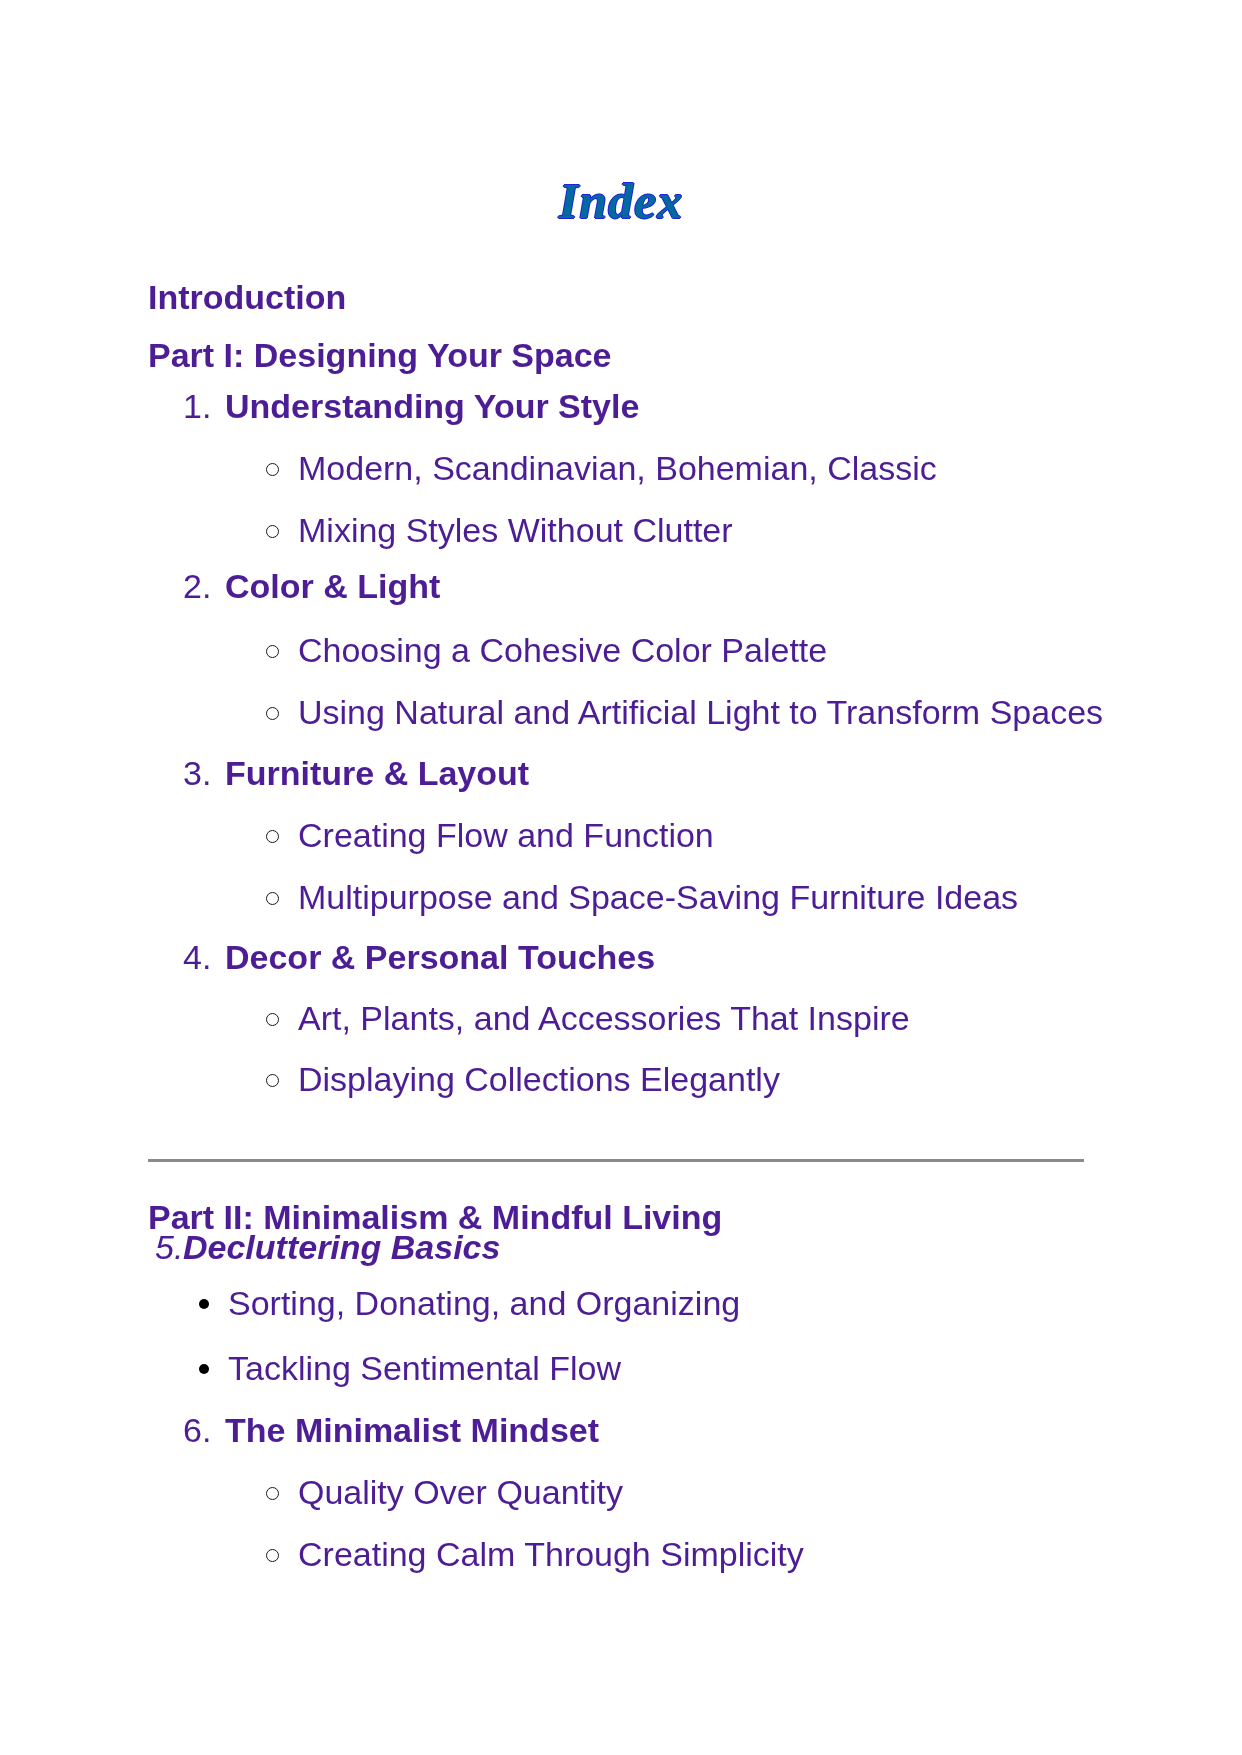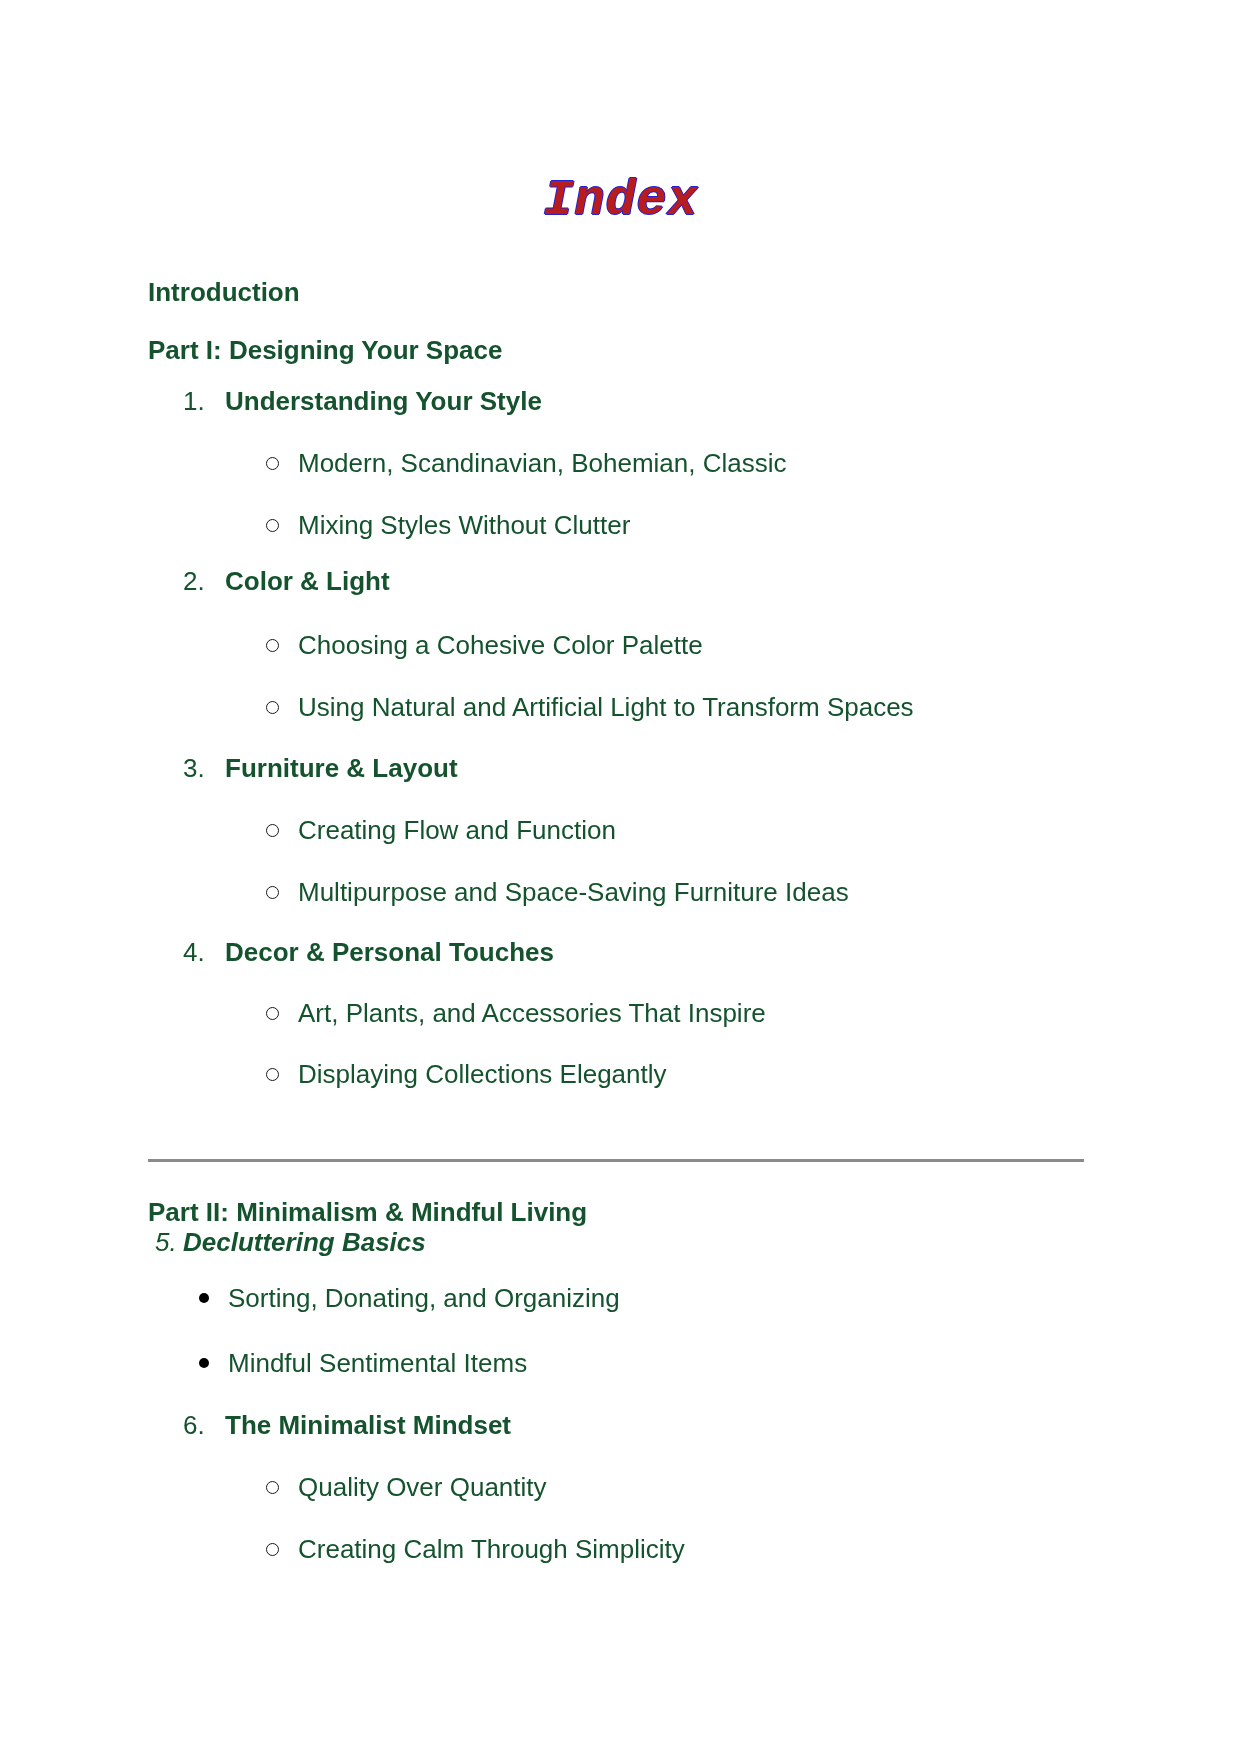--- a/index.html
+++ b/index.html
@@ -10,36 +10,36 @@
   }
   .page {
     position: relative;
     width: 1242px;
     height: 1755px;
     background: #ffffff;
     overflow: hidden;
   }
   .row {
     position: absolute;
-    font-size: 26px;
+    font-size: 34px;
     line-height: 1.2;
     white-space: nowrap;
-    color: #14532d;
+    color: #4c1d95;
   }
   .doc-title {
     position: absolute;
     top: 172px;
     left: 0;
     width: 100%;
     text-align: center;
-    font-family: Liberation Mono, monospace;
+    font-family: Liberation Serif, serif;
     font-size: 50px;
     font-weight: bold;
     font-style: italic;
-    color: #b91c1c;
+    color: #0369a1;
     letter-spacing: 1px;
     text-shadow: 1px 0 0 #2121d6, -1px 0 0 #2121d6, 0 1px 0 #2121d6, 0 -1px 0 #2121d6;
   }
   .bold { font-weight: bold; }
   .num {
     display: inline-block;
     width: 42px;
     font-weight: normal;
   }
   .num-tight {
@@ -134,21 +134,21 @@
   <div class="row bold" style="top:1197px; left:148px;">Part II: Minimalism &amp; Mindful Living</div>
 
   <div class="row" style="top:1227px; left:155px;font-style:italic;">
     <span class="num-tight">5.</span><span class="bold">Decluttering Basics</span>
   </div>
 
   <div class="row" style="top:1283px; left:199px;">
     <span class="filled-dot"></span><span>Sorting, Donating, and Organizing</span>
   </div>
   <div class="row" style="top:1348px; left:199px;">
-    <span class="filled-dot"></span><span>Mindful Sentimental Items</span>
+    <span class="filled-dot"></span><span>Tackling Sentimental Flow</span>
   </div>
 
   <div class="row" style="top:1410px; left:183px;">
     <span class="num">6.</span><span class="bold">The Minimalist Mindset</span>
   </div>
   <div class="row" style="top:1472px; left:266px;">
     <span class="hollow-dot"></span><span>Quality Over Quantity</span>
   </div>
   <div class="row" style="top:1534px; left:266px;">
     <span class="hollow-dot"></span><span>Creating Calm Through Simplicity</span>

